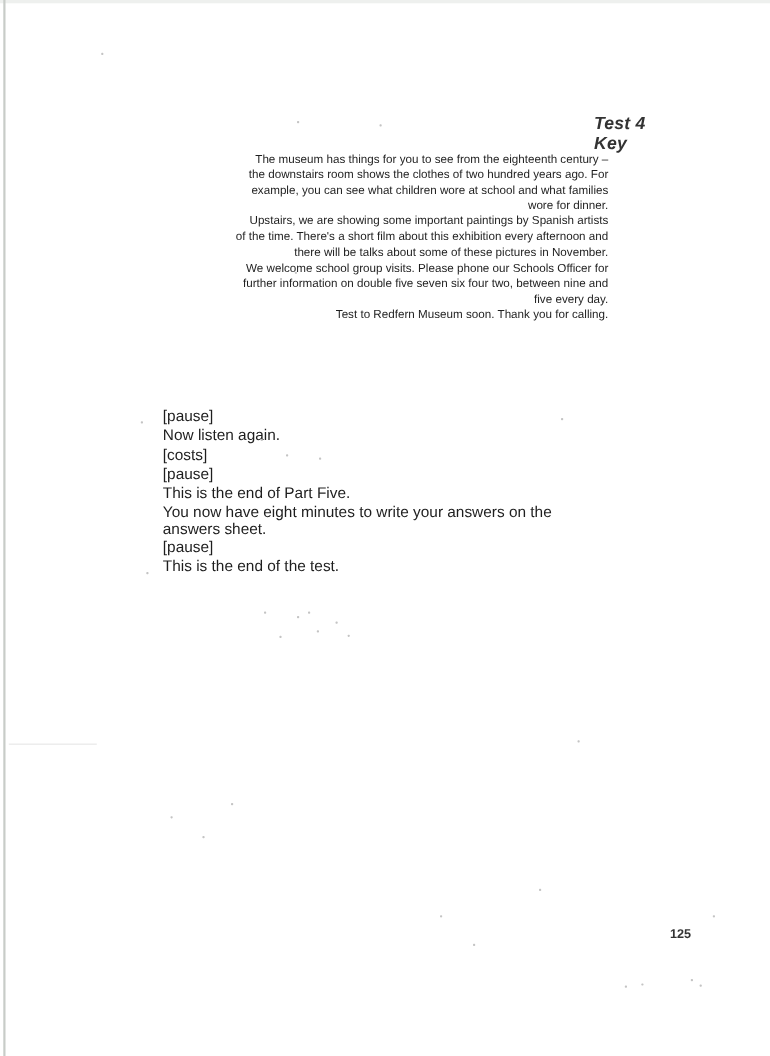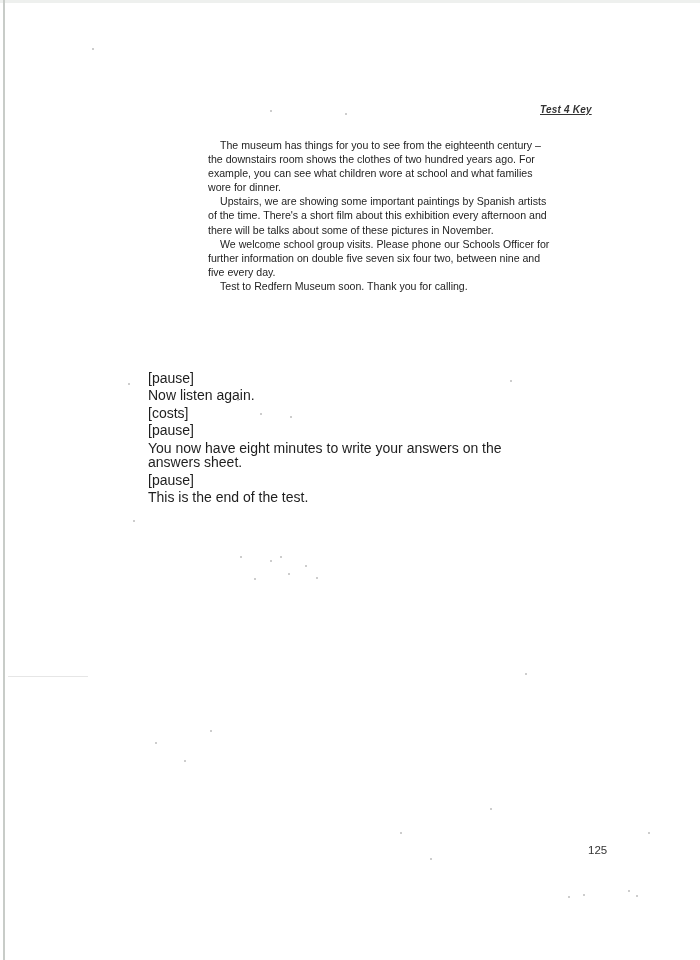--- a/index.html
+++ b/index.html
@@ -4,36 +4,36 @@
   <style>
     html, body { margin: 0; padding: 0; }
     body {
       width: 700px; height: 960px; background: #ffffff; position: relative; overflow: hidden;
       font-family: "Liberation Sans", sans-serif; color: #222222;
     }
     .left-edge { position: absolute; left: 3px; top: 0; width: 2px; height: 960px; background: #c8ccc8; }
     .top-edge { position: absolute; left: 0; top: 0; width: 700px; height: 3px; background: #eef0ee; }
     .header {
       position: absolute; left: 540px; top: 104px; width: 75px;
-      font-size: 10px; font-weight: bold; font-style: italic; color: #333333; letter-spacing: 0.2px; text-decoration: underline;
+      font-size: 16px; font-weight: bold; font-style: italic; color: #333333; letter-spacing: 0.2px;
     }
     .transcript {
       position: absolute; left: 208px; top: 138px; width: 345px;
       font-size: 10.6px; line-height: 14.1px; color: #1e1e1e;
     }
-    .transcript p { margin: 0; text-indent: 12px; }
+    .transcript p { margin: 0; text-indent: 12px; text-align: right; }
     .directions {
       position: absolute; left: 148px; top: 371px; width: 400px;
       font-size: 14px; line-height: 14.1px; color: #1e1e1e;
     }
     .directions .line { margin: 0 0 3.4px 0; }
     .directions .italic { }
     .directions b { font-weight: bold; }
     .page-number {
-      position: absolute; left: 588px; top: 844px; font-size: 11.5px; color: #333333;
+      position: absolute; left: 609px; top: 844px; font-size: 11.5px; color: #333333; font-weight: bold;
     }
     .speck { position: absolute; width: 1.5px; height: 1.5px; background: #c4c4c4; border-radius: 50%; }
     .smudge { position: absolute; left: 8px; top: 676px; width: 80px; height: 1px; background: #e6e6e6; }
   </style>
 </head>
 <body>
 
 <div class="top-edge"></div>
 <div class="left-edge"></div>
 
@@ -44,20 +44,21 @@
   <p>Upstairs, we are showing some important paintings by Spanish artists of the time. There's a short film about this exhibition every afternoon and there will be talks about some of these pictures in November.</p>
   <p>We welcome school group visits. Please phone our Schools Officer for further information on double five seven six four two, between nine and five every day.</p>
   <p>Test to Redfern Museum soon. Thank you for calling.</p>
 </div>
 
 <div class="directions">
   <div class="line">[pause]</div>
   <div class="line italic">Now listen again.</div>
   <div class="line">[costs]</div>
   <div class="line">[pause]</div>
+  <div class="line italic">This is the end of Part Five.</div>
   <div class="line italic">You now have eight minutes to write your answers on the answers sheet.</div>
   <div class="line">[pause]</div>
   <div class="line italic">This is the end of the test.</div>
 </div>
 
 <div class="page-number">125</div>
 
 <div class="smudge"></div>
 <div class="speck" style="left:92px;top:48px"></div>
 <div class="speck" style="left:270px;top:110px"></div>

